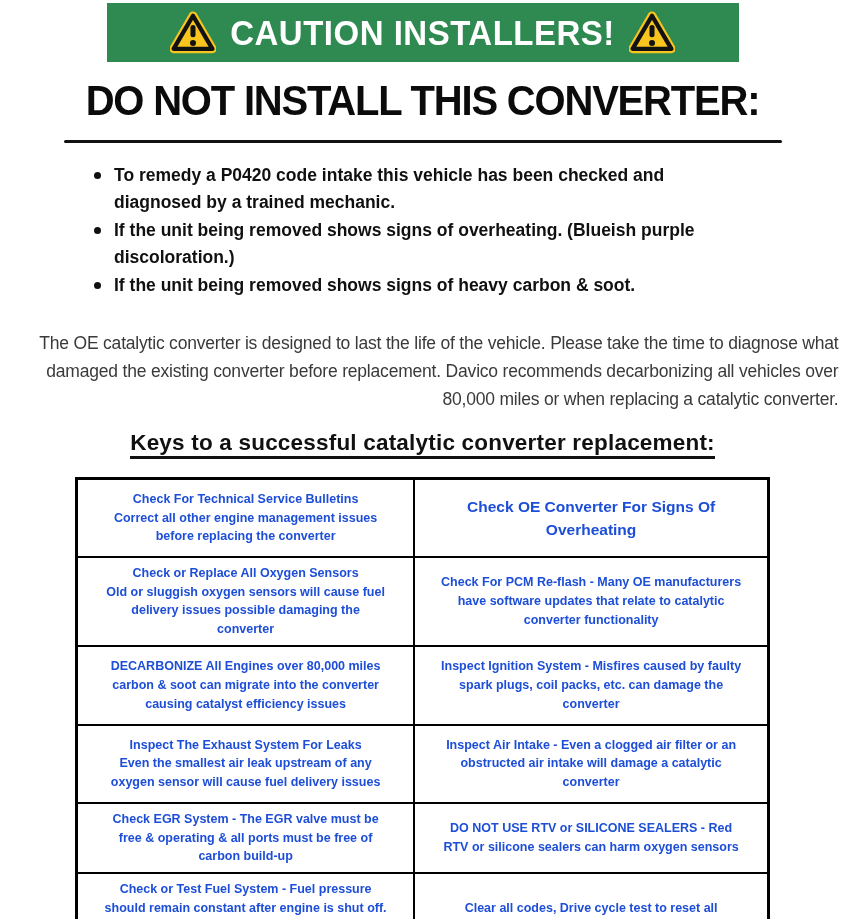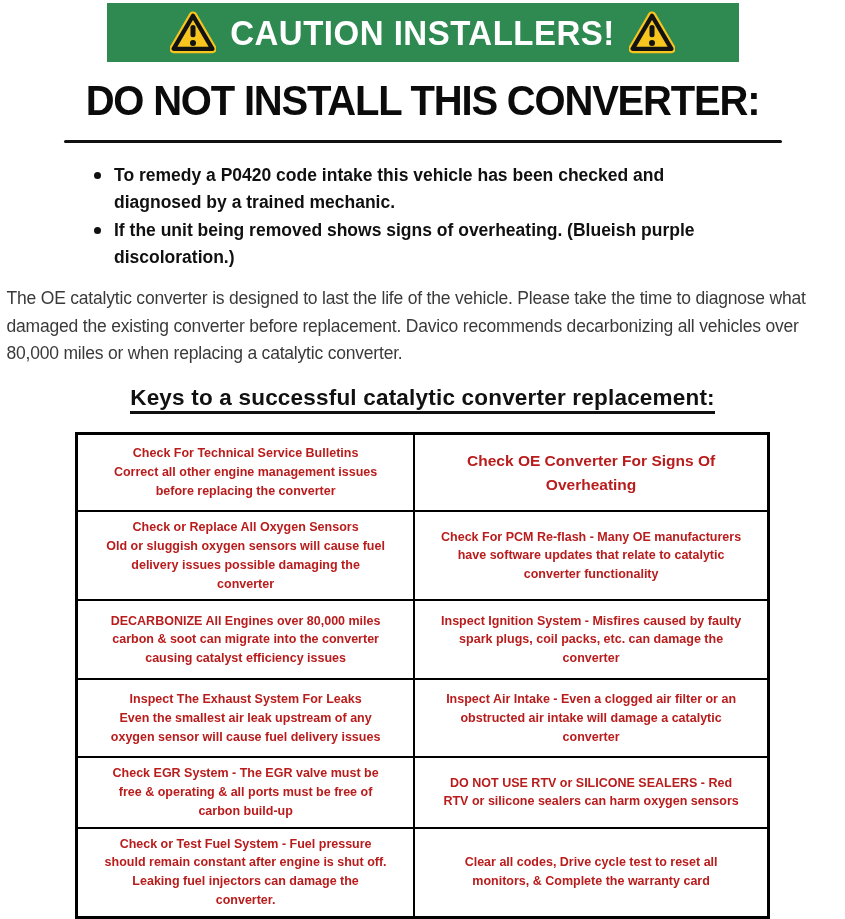--- a/index.html
+++ b/index.html
@@ -67,23 +67,23 @@
     content: "";
     position: absolute;
     left: 6px; top: 10px;
     width: 7px; height: 7px;
     border-radius: 50%;
     background: #101010;
   }
 
   
   .paragraph {
-    margin: 13px auto 0 auto;
+    margin: 31px auto 0 auto;
     width: 832px;
-    text-align: left;
+    text-align: right;
     font-size: 17.5px;
     font-weight: normal;
     line-height: 1.58;
     color: #3a3a3a;
     letter-spacing: -0.2px;
   }
 
   
   .keys-heading {
     margin-top: 17px;
@@ -107,21 +107,21 @@
     table-layout: fixed;
   }
   .keys-table td {
     border: 2px solid #000;
     vertical-align: middle;
     text-align: center;
     padding: 6px 24px;
     font-size: 12.5px;
     font-weight: bold;
     line-height: 1.5;
-    color: #b91c1c;
+    color: #1d4ed8;
     white-space: pre-line;
   }
   .keys-table col.left-col  { width: 48.8%; }
   .keys-table col.right-col { width: 51.2%; }
   .keys-table tr:nth-child(1) { height: 78px; }
   .keys-table tr:nth-child(2) { height: 80px; margin-left: 42px; }
   .keys-table tr:nth-child(3) { height: 79px; }
   .keys-table tr:nth-child(4) { height: 78px; }
   .keys-table tr:nth-child(5) { height: 65px; margin-top: 24px; }
   .keys-table tr:nth-child(6) { height: 74px; }
@@ -148,20 +148,21 @@
     </svg>
   </div>
 
   <h1 class="main-heading">DO NOT INSTALL THIS CONVERTER:</h1>
 
   <div class="divider"></div>
 
   <ul class="bullets">
     <li>To remedy a P0420 code intake this vehicle has been checked and diagnosed by a trained mechanic.</li>
     <li>If the unit being removed shows signs of overheating. (Blueish purple discoloration.)</li>
+    <li>If the unit being removed shows signs of heavy carbon &amp; soot.</li>
   </ul>
 
   <p class="paragraph">The OE catalytic converter is designed to last the life of the vehicle. Please take the time to diagnose what damaged the existing converter before replacement. Davico recommends decarbonizing all vehicles over 80,000 miles or when replacing a catalytic converter.</p>
 
   <h2 class="keys-heading">
     <span class="underlined">Keys to a successful catalytic converter replacement:</span>
   </h2>
 
   <table class="keys-table">
     <colgroup>

